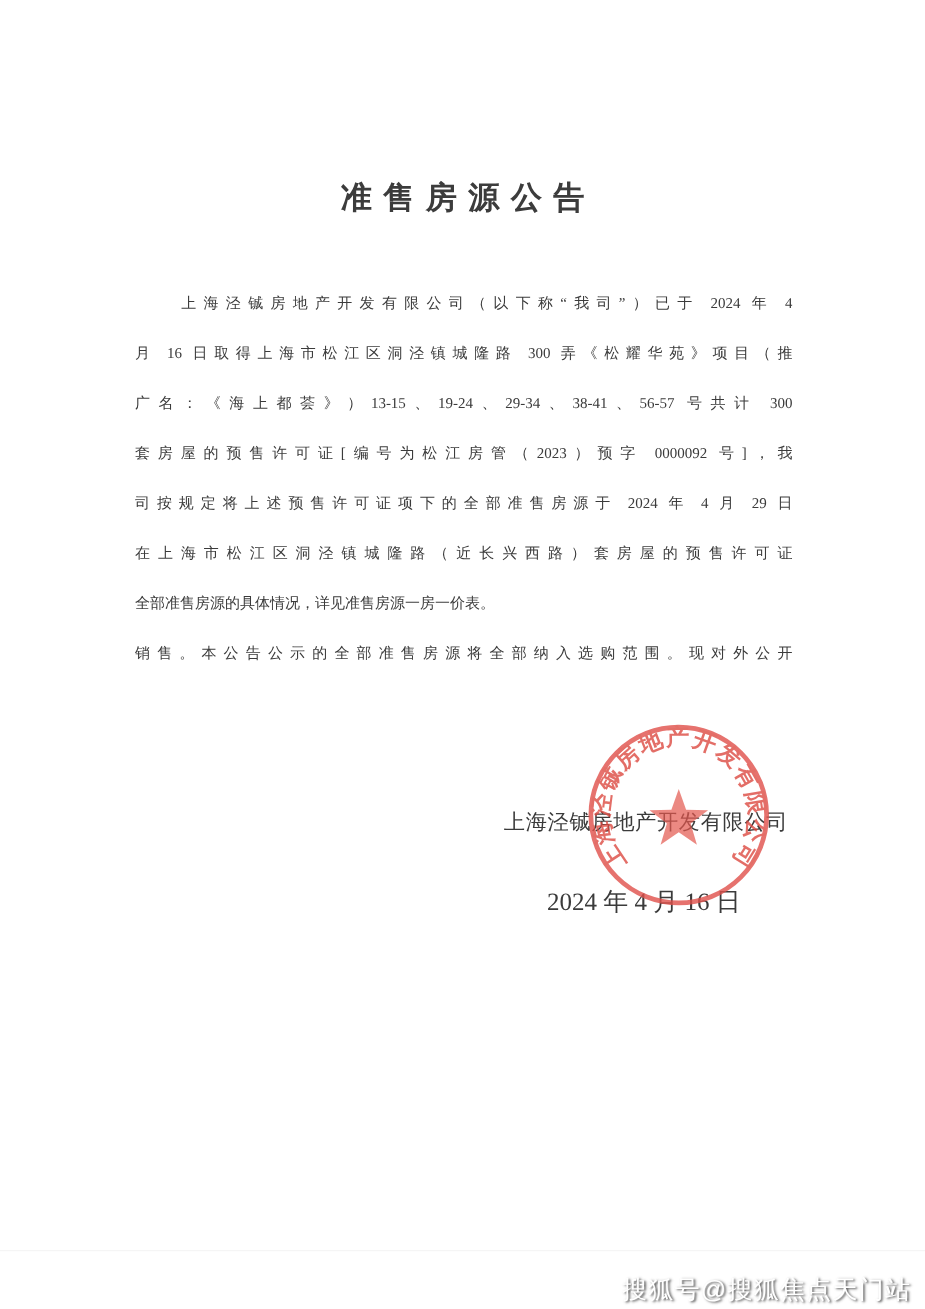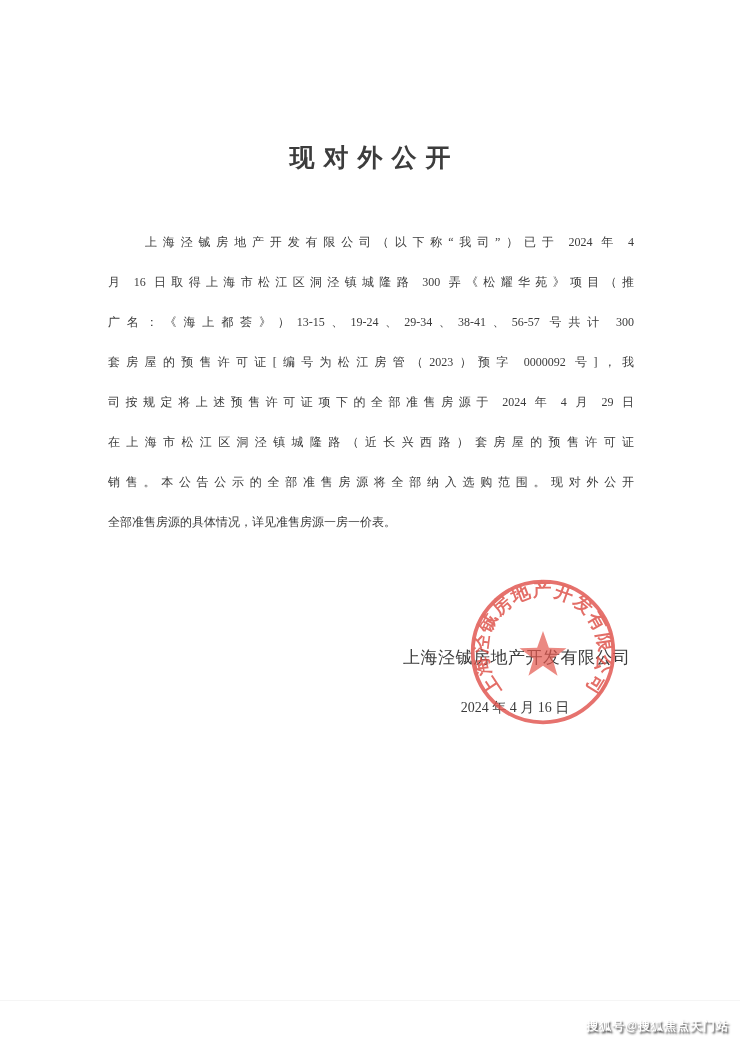--- a/index.html
+++ b/index.html
@@ -53,22 +53,22 @@
     text-align: center;
   }
   .sig-company {
     font-size: 17px;
     line-height: 24px;
     letter-spacing: 0.5px;
     white-space: nowrap;
     color: #3b3b3b;
   }
   .sig-date {
-    margin-top: 26px;
-    font-size: 14px;
+    margin-top: 40px;
+    font-size: 20px;
     line-height: 24px;
     color: #3b3b3b;
   }
   .stamp {
     position: absolute;
     left: 467px;
     top: 576px;
     width: 152px;
     height: 152px;
     opacity: 0.8;
@@ -95,43 +95,43 @@
     top: 1000px;
     width: 740px;
     height: 1px;
     background: rgba(110, 110, 110, 0.07);
   }
   .watermark {
     position: absolute;
     top: 1018px;
     right: 11px;
     font-family: "Liberation Sans", "DejaVu Sans", sans-serif;
-    font-size: 12px;
-    font-weight: bold;
+    font-size: 20px;
+    font-weight: normal;
     letter-spacing: 1px;
     color: #ffffff;
     text-shadow: 1.5px 1.5px 2px rgba(45, 45, 45, 0.85);
   }
 </style>
 </head>
 <body>
 
 <div class="page">
 
-  <h1 class="title">现对外公开</h1>
+  <h1 class="title">准售房源公告</h1>
 
   <div class="body-text">
     <div class="line jl indent">上海泾铖房地产开发有限公司（以下称“我司”）已于 2024 年 4</div>
     <div class="line jl">月 16 日取得上海市松江区洞泾镇城隆路 300 弄《松耀华苑》项目（推</div>
     <div class="line jl">广名：《海上都荟》）13-15、19-24、29-34、38-41、56-57 号共计 300</div>
     <div class="line jl">套房屋的预售许可证[编号为松江房管（2023）预字 0000092 号]，我</div>
     <div class="line jl">司按规定将上述预售许可证项下的全部准售房源于 2024 年 4 月 29 日</div>
     <div class="line jl">在上海市松江区洞泾镇城隆路（近长兴西路）套房屋的预售许可证</div>
+    <div class="line">全部准售房源的具体情况，详见准售房源一房一价表。</div>
     <div class="line jl">销售。本公告公示的全部准售房源将全部纳入选购范围。现对外公开</div>
-    <div class="line">全部准售房源的具体情况，详见准售房源一房一价表。</div>
   </div>
 
   <div class="signature">
     <div class="sig-company">上海泾铖房地产开发有限公司</div>
     <div class="sig-date">2024 年 4 月 16 日</div>
   </div>
 
   <svg class="stamp" viewBox="0 0 160 160" aria-hidden="true">
     <defs>
       <path id="sealArc" d="M 38.3 121.7 A 59 59 0 1 1 121.7 121.7" fill="none"></path>

